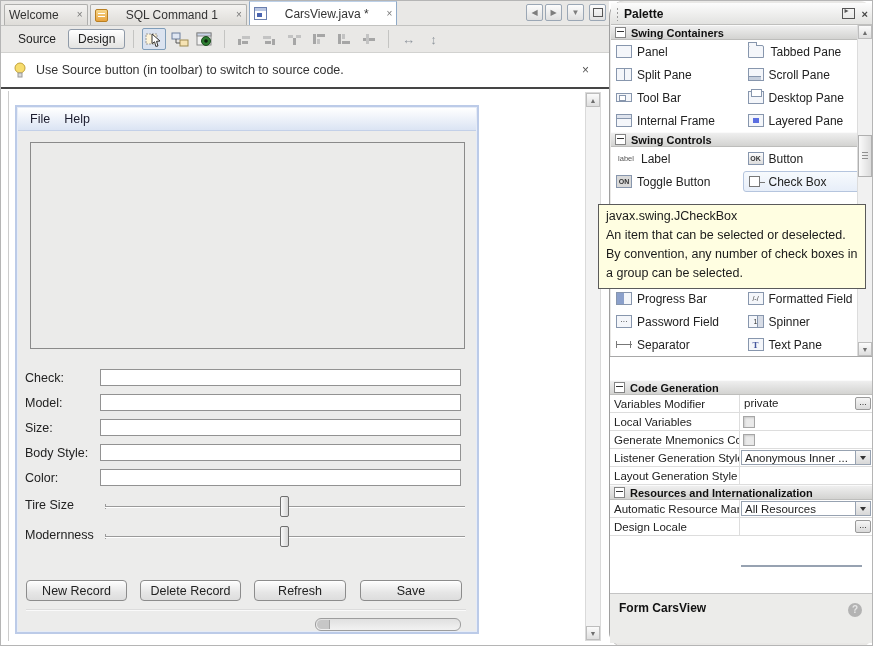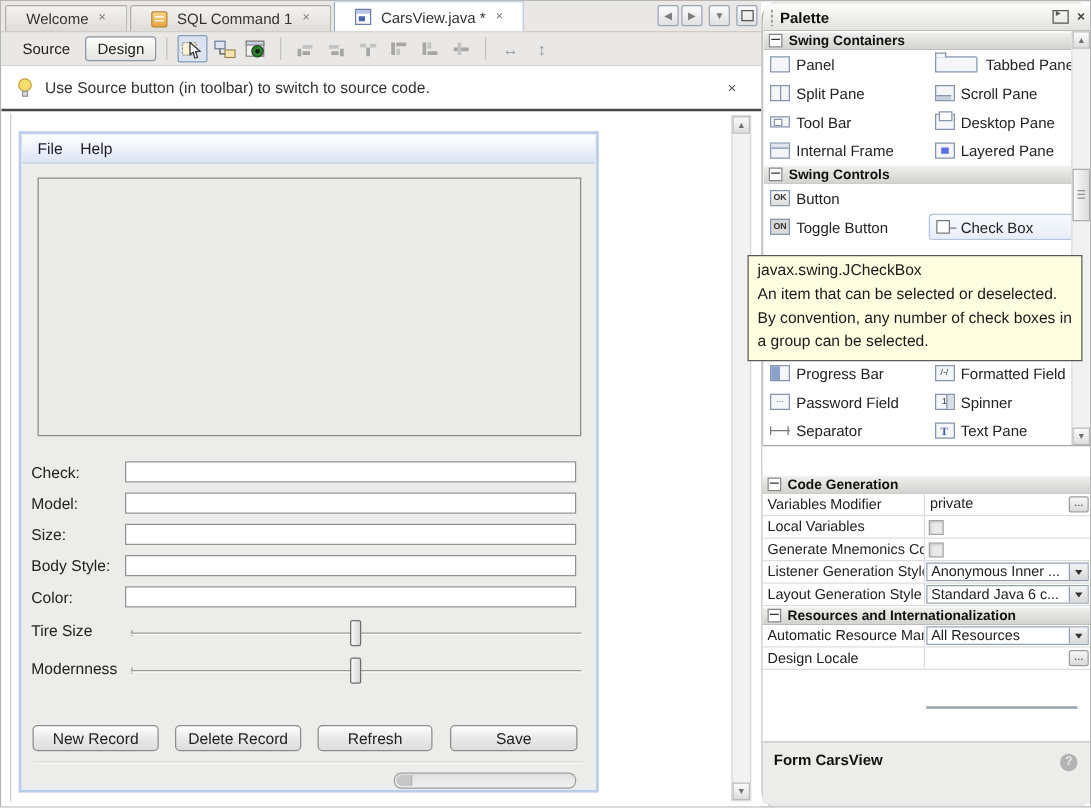--- a/index.html
+++ b/index.html
@@ -3,21 +3,21 @@
 <meta charset="utf-8">
 <style>
   html,body{margin:0;padding:0;background:#d7d7d7;}
   #app{position:relative;width:873px;height:646px;background:#fff;overflow:hidden;
        font-family:"Liberation Sans","DejaVu Sans",sans-serif;font-size:12px;color:#222;
        border:1px solid #b5b5b5;box-sizing:border-box;}
   .abs{position:absolute;}
   
   #tabbar{left:0;top:0;width:608px;height:25px;background:#e9e8e6;border-bottom:1px solid #c2c2c0;
           display:flex;align-items:flex-end;padding-left:3px;box-sizing:border-box;}
-  .tab{height:20px;display:flex;align-items:center;gap:8px;padding:0 16px;margin-right:2px;
+  .tab{height:20px;display:flex;align-items:center;gap:18px;padding:0 4px;margin-right:2px;
        border:1px solid #afafad;border-bottom:none;border-radius:2px 2px 0 0;
        background:linear-gradient(#f4f3f1,#dedcd8);font-size:12px;color:#333;}
   .tab.active{background:#fff;height:23px;border-color:#8faac8;border-top:2px solid #bcd0e8;}
   .tab .close{font-size:10px;color:#777;line-height:10px;}
   .tabicon{width:13px;height:13px;display:inline-block;position:relative;}
   .tabicon.sql{background:linear-gradient(#f7d789,#e8a33d);border:1px solid #b97f22;border-radius:2px;box-sizing:border-box;}
   .tabicon.sql::after{content:"";position:absolute;left:2px;right:2px;top:3px;height:1px;background:#fff;box-shadow:0 3px 0 #fff;}
   .tabicon.form{background:#fff;border:1px solid #6b7fae;box-sizing:border-box;}
   .tabicon.form::before{content:"";position:absolute;left:0;right:0;top:0;height:3px;background:#b9c6e2;}
   .tabicon.form::after{content:"";position:absolute;left:2px;top:5px;width:5px;height:4px;background:#4a64b0;}
@@ -360,20 +360,24 @@
             <span class="pic layer"></span>
             <span>Layered Pane</span>
           </div>
       </div>
       <div class="secbar">
         <span class="minus"></span>
         <span>Swing Controls</span>
       </div>
       <div class="prow">
         <div class="pitem">
+            <span class="pic noborder">label</span>
+            <span>Label</span>
+          </div>
+        <div class="pitem">
             <span class="pic btn">OK</span>
             <span>Button</span>
           </div>
       </div>
       <div class="prow">
         <div class="pitem">
             <span class="pic toggle">ON</span>
             <span>Toggle Button</span>
           </div>
         <div class="pitem hl">
@@ -460,28 +464,20 @@
         <span class="combo">
           <span>Anonymous Inner ...</span>
           <span class="carr">
               <span class="tri"></span>
             </span>
         </span>
       </span>
     </div>
     <div class="prowline">
       <span class="pname">Layout Generation Style</span>
-      <span class="pval">
-        <span class="combo">
-          <span>Standard Java 6 c...</span>
-          <span class="carr">
-              <span class="tri"></span>
-            </span>
-        </span>
-      </span>
     </div>
     <div class="secbar">
       <span class="minus"></span>
       <span>Resources and Internationalization</span>
     </div>
     <div class="prowline">
       <span class="pname">Automatic Resource Mana</span>
       <span class="pval">
         <span class="combo">
           <span>All Resources</span>

